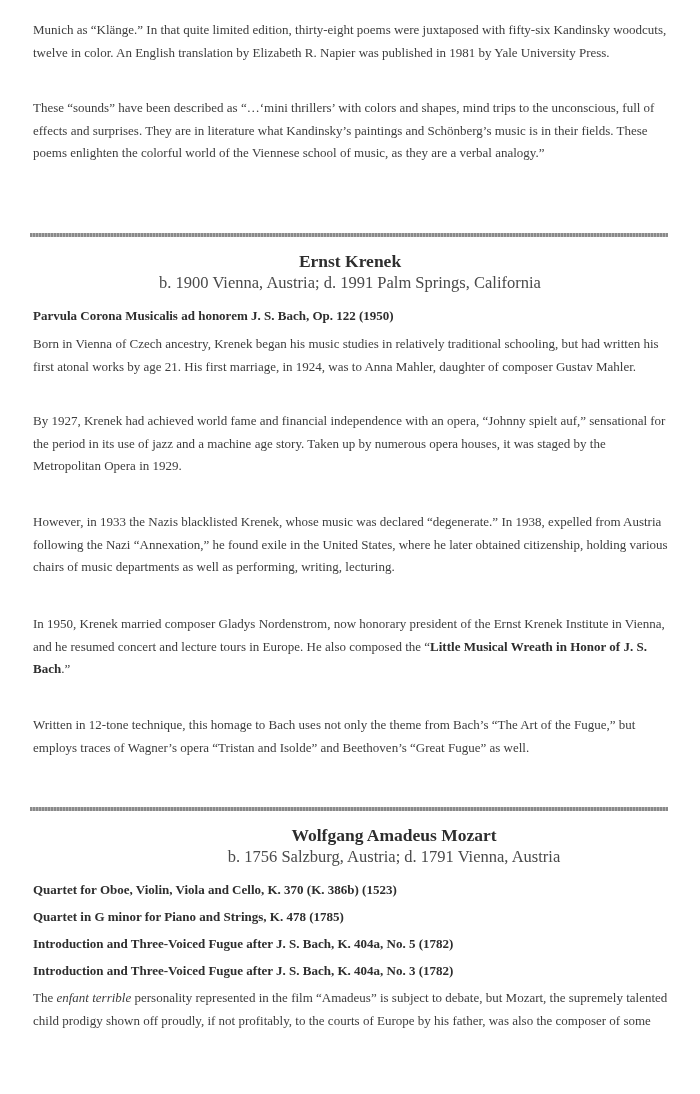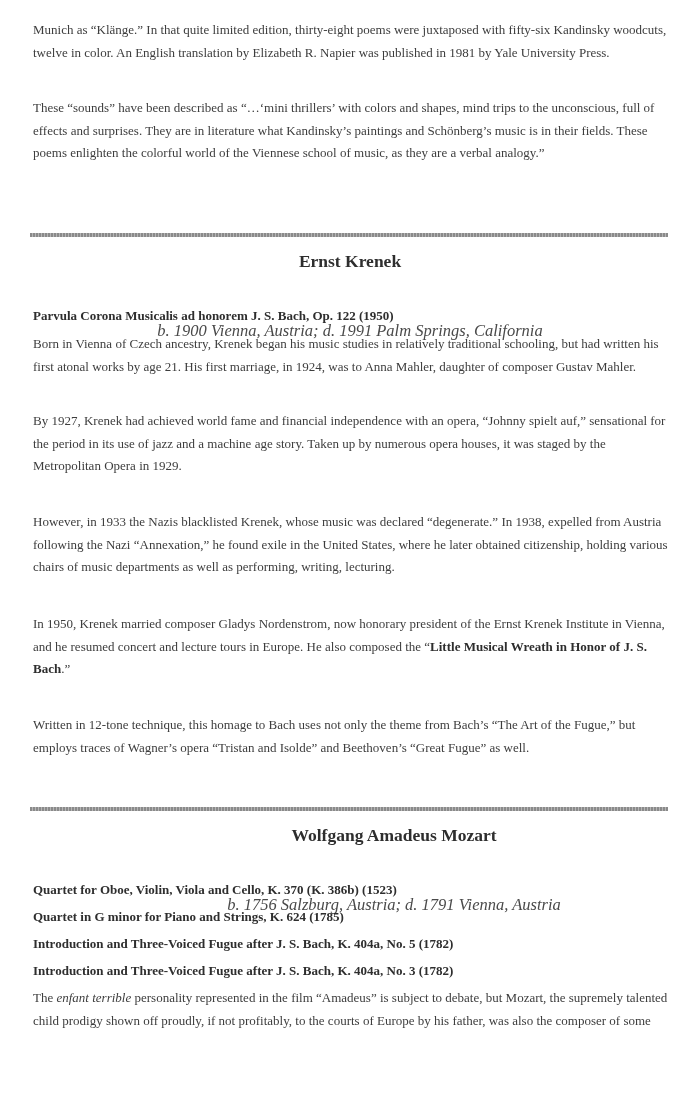--- a/index.html
+++ b/index.html
@@ -20,21 +20,21 @@
     }
     .d1 { top: 233px; }
     .d2 { top: 807px; }
     .composer {
       position: absolute; left: 0; width: 700px; text-align: center;
     }
     .composer .name {
       font-weight: bold; font-size: 17.5px; line-height: 22px; color: #2e2e2e;
     }
     .composer .dates {
-      font-style: italic; font-size: 16.5px; line-height: 22px; color: #4a4a4a; margin-top: 48px;
+      font-size: 16.5px; line-height: 22px; color: #4a4a4a;
     }
     .c1 { top: 250px; }
     .c2 { top: 824px; padding-left: 44px; }
     .work {
       position: absolute; left: 33px; font-weight: bold;
       font-size: 13px; line-height: 22px; color: #2e2e2e; white-space: nowrap;
     }
     .bold { font-weight: bold; color: #2e2e2e; }
     .it { font-style: italic; }
     .abs { position: absolute; left: 33px; width: 640px; }
@@ -61,17 +61,17 @@
 <p class="para abs" style="top:714px">Written in 12-tone technique, this homage to Bach uses not only the theme from Bach’s “The Art of the Fugue,” but employs traces of Wagner’s opera “Tristan and Isolde” and Beethoven’s “Great Fugue” as well.</p>
 
 <div class="divider d2"></div>
 
 <div class="composer c2">
   <div class="name">Wolfgang Amadeus Mozart</div>
   <div class="dates">b. 1756 Salzburg, Austria; d. 1791 Vienna, Austria</div>
 </div>
 
 <div class="work" style="top:879px">Quartet for Oboe, Violin, Viola and Cello, K. 370 (K. 386b) (1523)</div>
-<div class="work" style="top:906px">Quartet in G minor for Piano and Strings, K. 624 (1785)</div>
+<div class="work" style="top:906px">Quartet in G minor for Piano and Strings, K. 478 (1785)</div>
 <div class="work" style="top:933px">Introduction and Three-Voiced Fugue after J. S. Bach, K. 404a, No. 5 (1782)</div>
 <div class="work" style="top:960px">Introduction and Three-Voiced Fugue after J. S. Bach, K. 404a, No. 3 (1782)</div>
 
 <p class="para abs" style="top:987px"><span>The </span><span class="it">enfant terrible</span><span> personality represented in the film “Amadeus” is subject to debate, but Mozart, the supremely talented child prodigy shown off proudly, if not profitably, to the courts of Europe by his father, was also the composer of some</span></p>
 
 </body></html>

